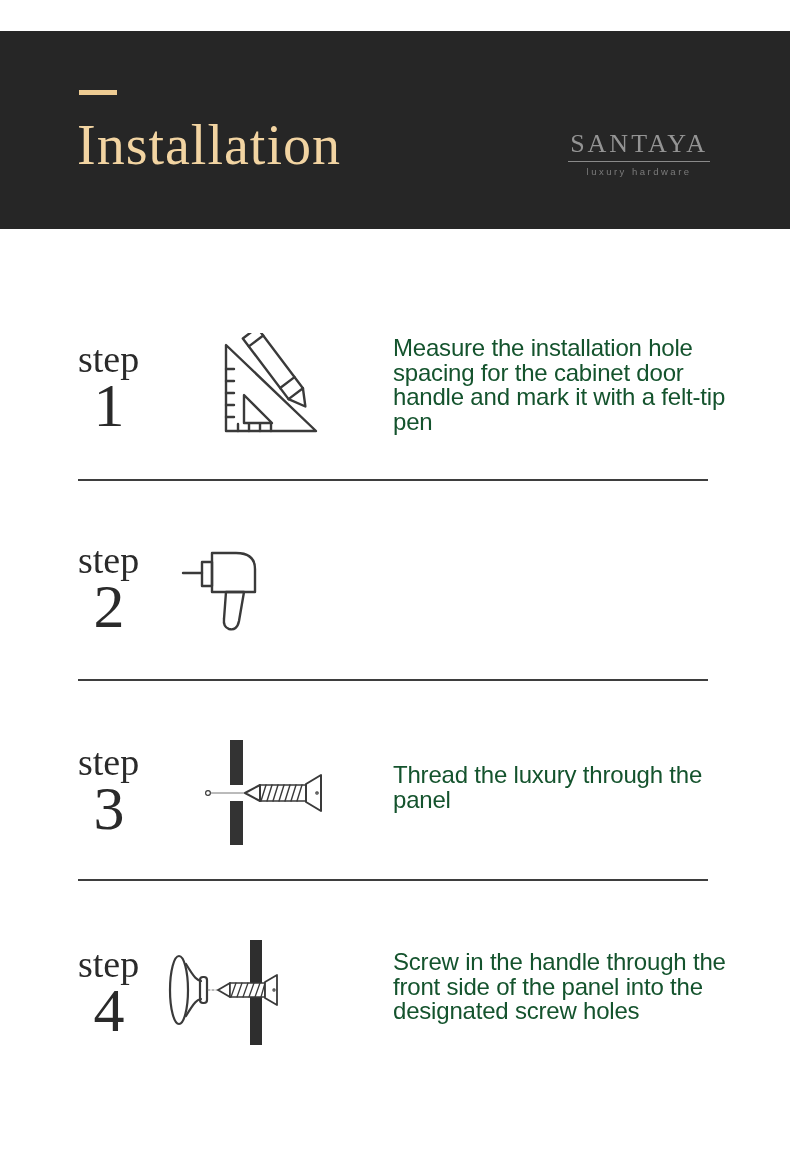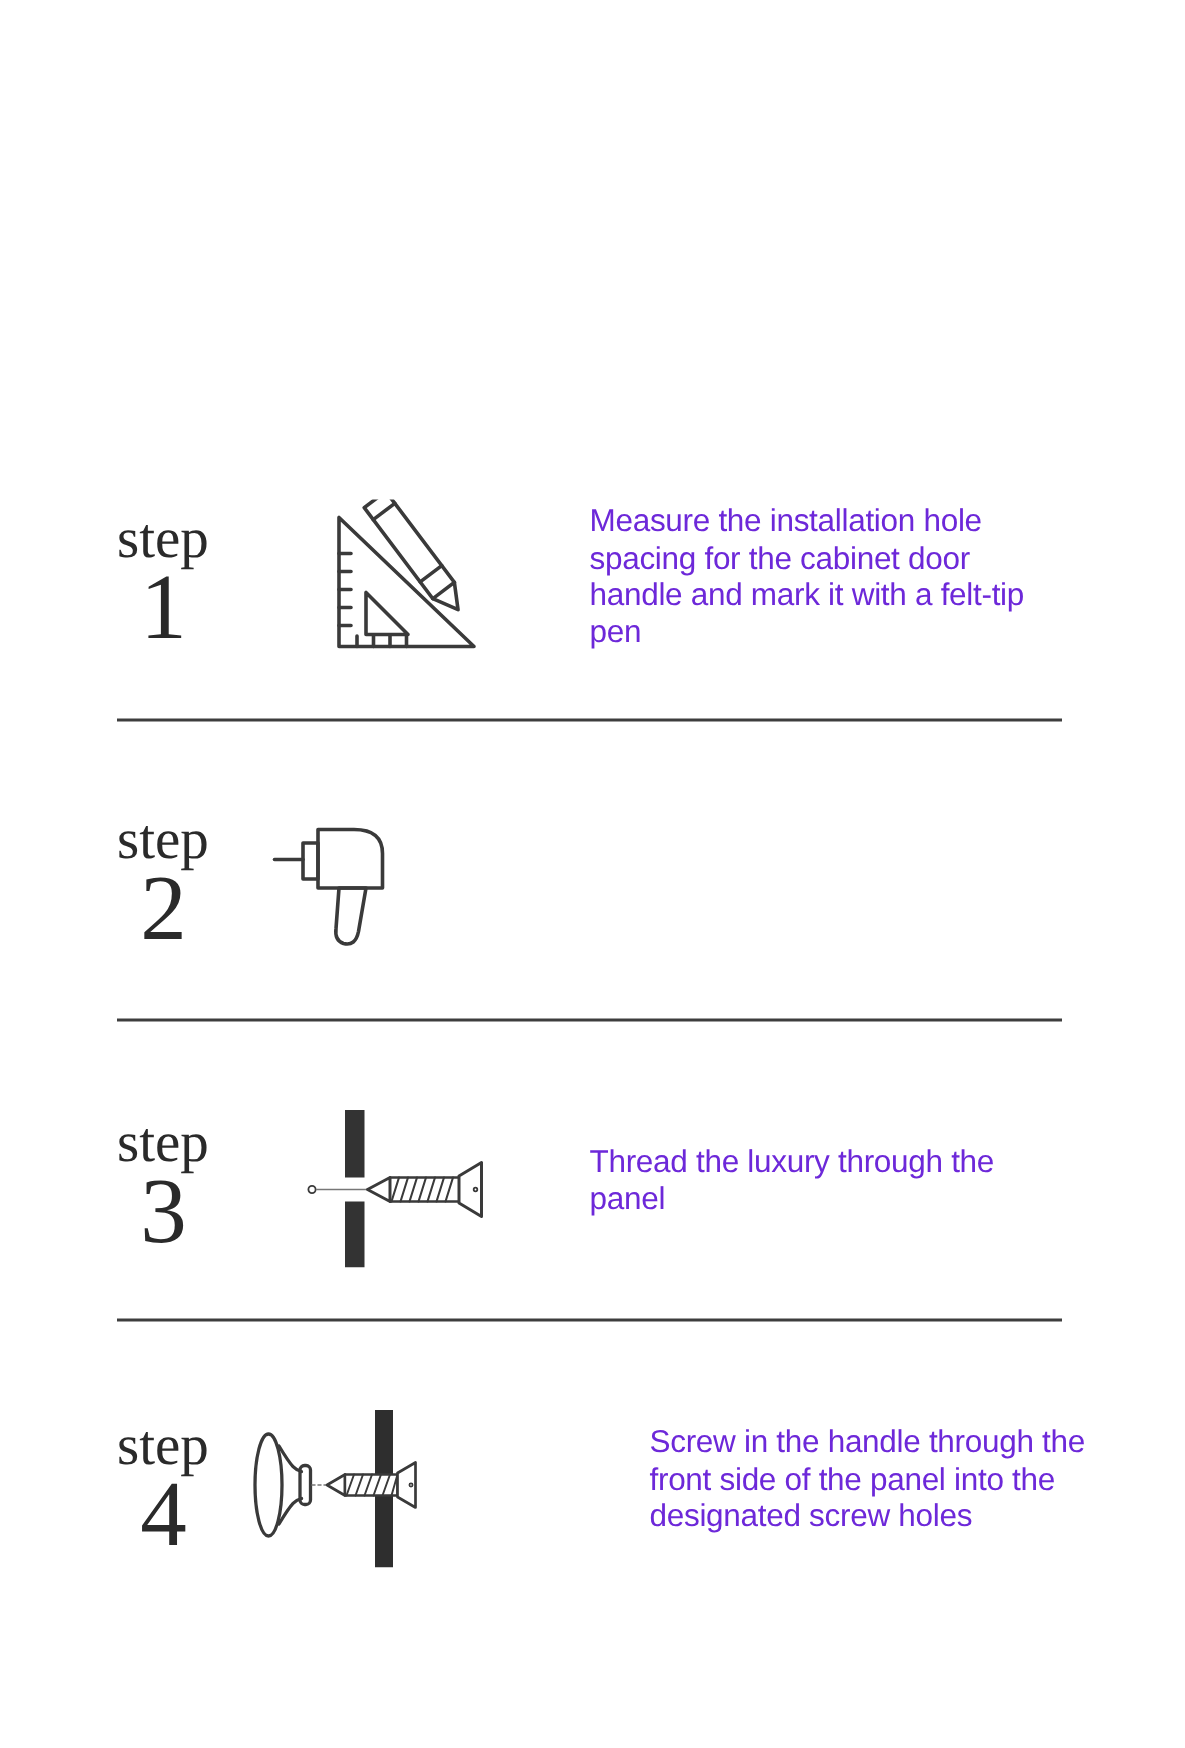--- a/index.html
+++ b/index.html
@@ -13,31 +13,39 @@
   .brand{position:absolute;right:80px;top:98px;text-align:center;}
   .brand-name{display:inline-block;font-family:"Liberation Serif","DejaVu Serif",serif;font-size:26px;
               letter-spacing:3px;color:#949494;border-bottom:1px solid #8a8a8a;padding:0 2px 2px 2px;}
   .brand-tag{margin-top:4px;font-size:9.5px;letter-spacing:2.5px;color:#7b7b7b;}
   
   .step-row{position:absolute;left:0;width:700px;height:150px;}
   .step-word{position:absolute;left:78px;top:10px;font-family:"Liberation Serif","DejaVu Serif",serif;
              font-size:38px;line-height:38px;color:#2a2a2a;}
   .step-num{position:absolute;left:78px;top:44px;width:62px;text-align:center;
             font-family:"Liberation Serif","DejaVu Serif",serif;font-size:62px;line-height:62px;color:#2a2a2a;}
-  .step-desc{position:absolute;left:393px;width:340px;font-size:21px;line-height:24.5px;
-             letter-spacing:-0.2px;color:#6d28d9;white-space:pre-line;}
+  .step-desc{position:absolute;left:393px;width:340px;font-size:24px;line-height:24.5px;
+             letter-spacing:-0.2px;color:#14532d;white-space:pre-line;}
   .step-icon{position:absolute;}
   .divider{position:absolute;left:78px;width:630px;height:0;border-top:2px solid #3e3e3e;}
   svg{display:block;}
 </style>
 </head>
 <body>
 
 <div class="page" style="--header-bg: #262626; --accent: #eecb92;">
 
+  <div class="hdr">
+    <div class="hdr-dash"></div>
+    <div class="hdr-title">Installation</div>
+    <div class="brand">
+      <div class="brand-name">SANTAYA</div>
+      <div class="brand-tag">luxury hardware</div>
+    </div>
+  </div>
 
   <div class="step-row" style="top:330px;">
     <div class="step-word">step</div>
     <div class="step-num">1</div>
     <div class="step-icon" style="left:208px;top:3px;">
       <svg width="134" height="112" viewBox="0 0 134 112" fill="none" stroke="#3a3a3a" stroke-width="2.4" stroke-linecap="round" stroke-linejoin="round">
         <path d="M18 12 L18 98 L108 98 Z"></path>
         <path d="M18 36 h8 M18 48 h8 M18 60 h8 M18 72 h8 M18 84 h8"></path>
         <path d="M30 98 v-7 M41 98 v-7 M52 98 v-7 M63 98 v-7"></path>
         <path d="M36 62 L36 90 L64 90 Z"></path>
@@ -101,18 +109,18 @@
         <path d="M18 76 C27 61 29 60 33 59"></path>
         <rect x="32" y="37" width="7" height="26" rx="3"></rect>
         <path d="M40 50 H50" stroke="#777777" stroke-width="1" stroke-dasharray="2 2"></path>
         <path d="M50 50 L62 43 L62 57 Z" fill="#ffffff" stroke-width="1.8"></path>
         <rect x="62" y="43" width="35" height="14" fill="#ffffff" stroke-width="1.6"></rect>
         <path d="M63 57 L68 43 M69 57 L74 43 M75 57 L80 43 M81 57 L86 43 M87 57 L92 43 M93 57 L97 43" stroke-width="1.3"></path>
         <path d="M97 42 L109 35 L109 65 L97 58 Z" fill="#ffffff" stroke-width="1.8"></path>
         <circle cx="106" cy="50" r="1.1" stroke-width="1.1"></circle>
       </svg>
     </div>
-    <div class="step-desc" style="top:15px;margin-left:40px;">Screw in the handle through the
+    <div class="step-desc" style="top:15px;">Screw in the handle through the
 front side of the panel into the
 designated screw holes</div>
   </div>
 
 </div>
 
 </body></html>

